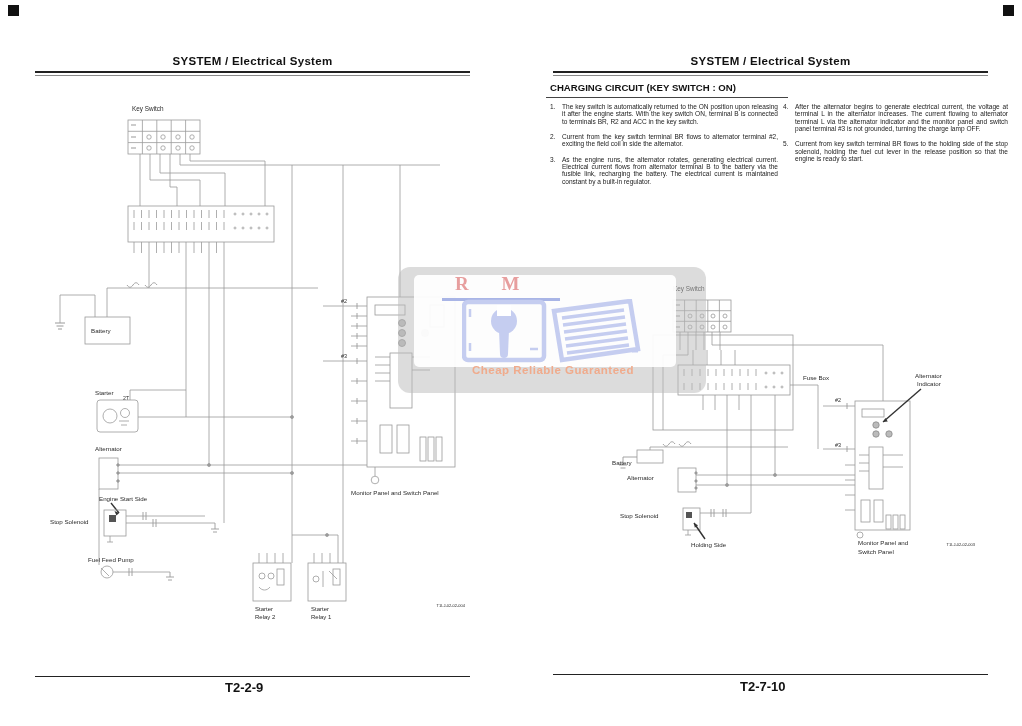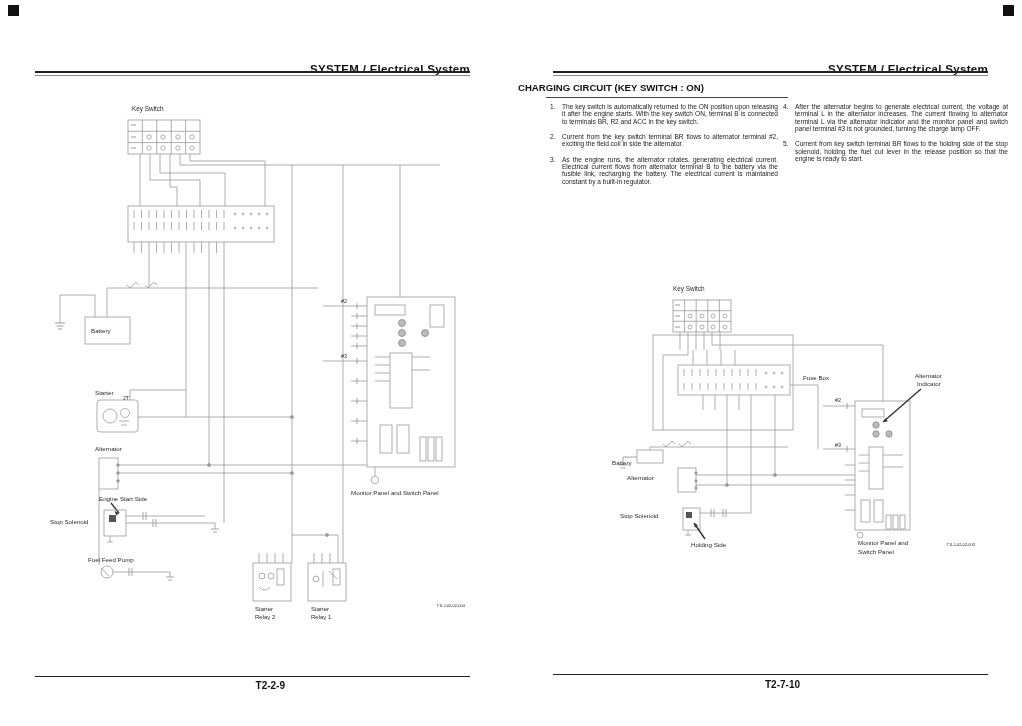--- a/index.html
+++ b/index.html
@@ -1,24 +1,24 @@
 <!DOCTYPE html>
 <html><head>
 <meta charset="utf-8">
 <style>
   html,body{margin:0;padding:0;background:#ffffff;}
   #canvas{position:relative;width:1022px;height:726px;background:#ffffff;overflow:hidden;
           font-family:"Liberation Sans",sans-serif;color:#1a1a1a;}
   .corner{position:absolute;width:11px;height:11px;background:#111;top:5px;}
-  .page-header{position:absolute;top:63px;height:16px;font-weight:bold;font-size:11.5px;
-               text-align:right;letter-spacing:.3px;color:#111;}
+  .page-header{position:absolute;top:55px;height:16px;font-weight:bold;font-size:11.5px;
+               text-align:center;letter-spacing:.3px;color:#111;}
   .header-rule{position:absolute;top:71px;height:2px;border-top:2.2px solid #222;border-bottom:1px solid #8a8a8a;}
   .footer-rule{position:absolute;border-top:1.4px solid #222;}
-  .footer-text{position:absolute;font-size:10px;font-weight:bold;color:#111;text-align:right;width:60px;}
-  .section-title{position:absolute;left:518px;top:82px;width:240px;font-weight:bold;font-size:9.6px;color:#111;}
+  .footer-text{position:absolute;font-size:13px;font-weight:bold;color:#111;text-align:left;width:60px;}
+  .section-title{position:absolute;left:550px;top:82px;width:240px;font-weight:bold;font-size:9.6px;color:#111;}
   .title-rule{position:absolute;left:546px;top:97px;width:242px;border-top:1px solid #444;}
   .text-col{position:absolute;top:103px;font-size:6.55px;line-height:7.35px;color:#222;}
   .item{display:flex;margin-bottom:8px;}
   .item .num{width:12px;flex:0 0 12px;}
   .item .txt{flex:1;text-align:justify;}
   svg text{font-family:"Liberation Sans",sans-serif;fill:#2a2a2a;}
   .wm{position:absolute;left:398px;top:267px;width:308px;height:126px;background:rgba(186,186,186,.5);
       border-radius:12px;}
   .wm-inner{position:absolute;left:16px;top:8px;width:262px;height:92px;background:rgba(255,255,255,.93);
             border-radius:5px;}
@@ -317,14 +317,34 @@
   <path d="M368,114L330,147" stroke="#333" stroke-width="1.4"></path>
   <path d="M330,147l4.8,-0.6l-2.4,-3.4z" fill="#333" stroke="none"></path>
   <text x="305" y="270" font-size="6.2" stroke="none">Monitor Panel and</text>
   <text x="305" y="279" font-size="6.2" stroke="none">Switch Panel</text>
   <text x="422" y="271" font-size="4" fill="#9f9f9f" stroke="none" text-anchor="end">T1LJ-02-02-003</text>
 </svg>
 
 <div class="footer-rule" style="left:553px;top:674px;width:435px;"></div>
 <div class="footer-text" style="left:740px;top:679px;">T2-7-10</div>
 
-
+<div class="wm">
+  <div class="wm-inner"></div>
+  <div class="wm-letters" style="color:#e79e9e;">R M</div>
+  <div class="wm-underline"></div>
+  <svg style="position:absolute;left:64px;top:32px;" width="180" height="64" viewBox="0 0 180 64">
+    <g>
+      <rect x="2" y="3" width="80" height="58" rx="4" fill="none" stroke="#c5cdf0" stroke-width="4.5"></rect>
+      <circle cx="42" cy="22" r="13" fill="#c5cdf0"></circle>
+      <rect x="35" y="6" width="14" height="11" fill="#ffffff"></rect>
+      <path d="M37,31 h10 l-1,24 a4,4 0 0 1 -8,0 z" fill="#c5cdf0"></path>
+      <path d="M8,10v8 M8,44v8 M76,50h-8" stroke="#c5cdf0" stroke-width="2.5"></path>
+    </g>
+    <g>
+      <path d="M92,12 L168,2 L176,50 L100,61 Z" fill="none" stroke="#c5cdf0" stroke-width="4.5"></path>
+      <path d="M100,19 L162,11 M101,26 L163,18 M102,33 L164,25 M103,40 L165,32 M104,47 L166,39 M105,54 L167,46" stroke="#c5cdf0" stroke-width="3.6"></path>
+      <path d="M170,52 h6" stroke="#c5cdf0" stroke-width="3"></path>
+    </g>
+  </svg>
+  <div class="wm-tag" style="color:#f0ab8c;">Cheap Reliable Guaranteed</div>
 </div>
 
+</div>
+
 </body></html>

